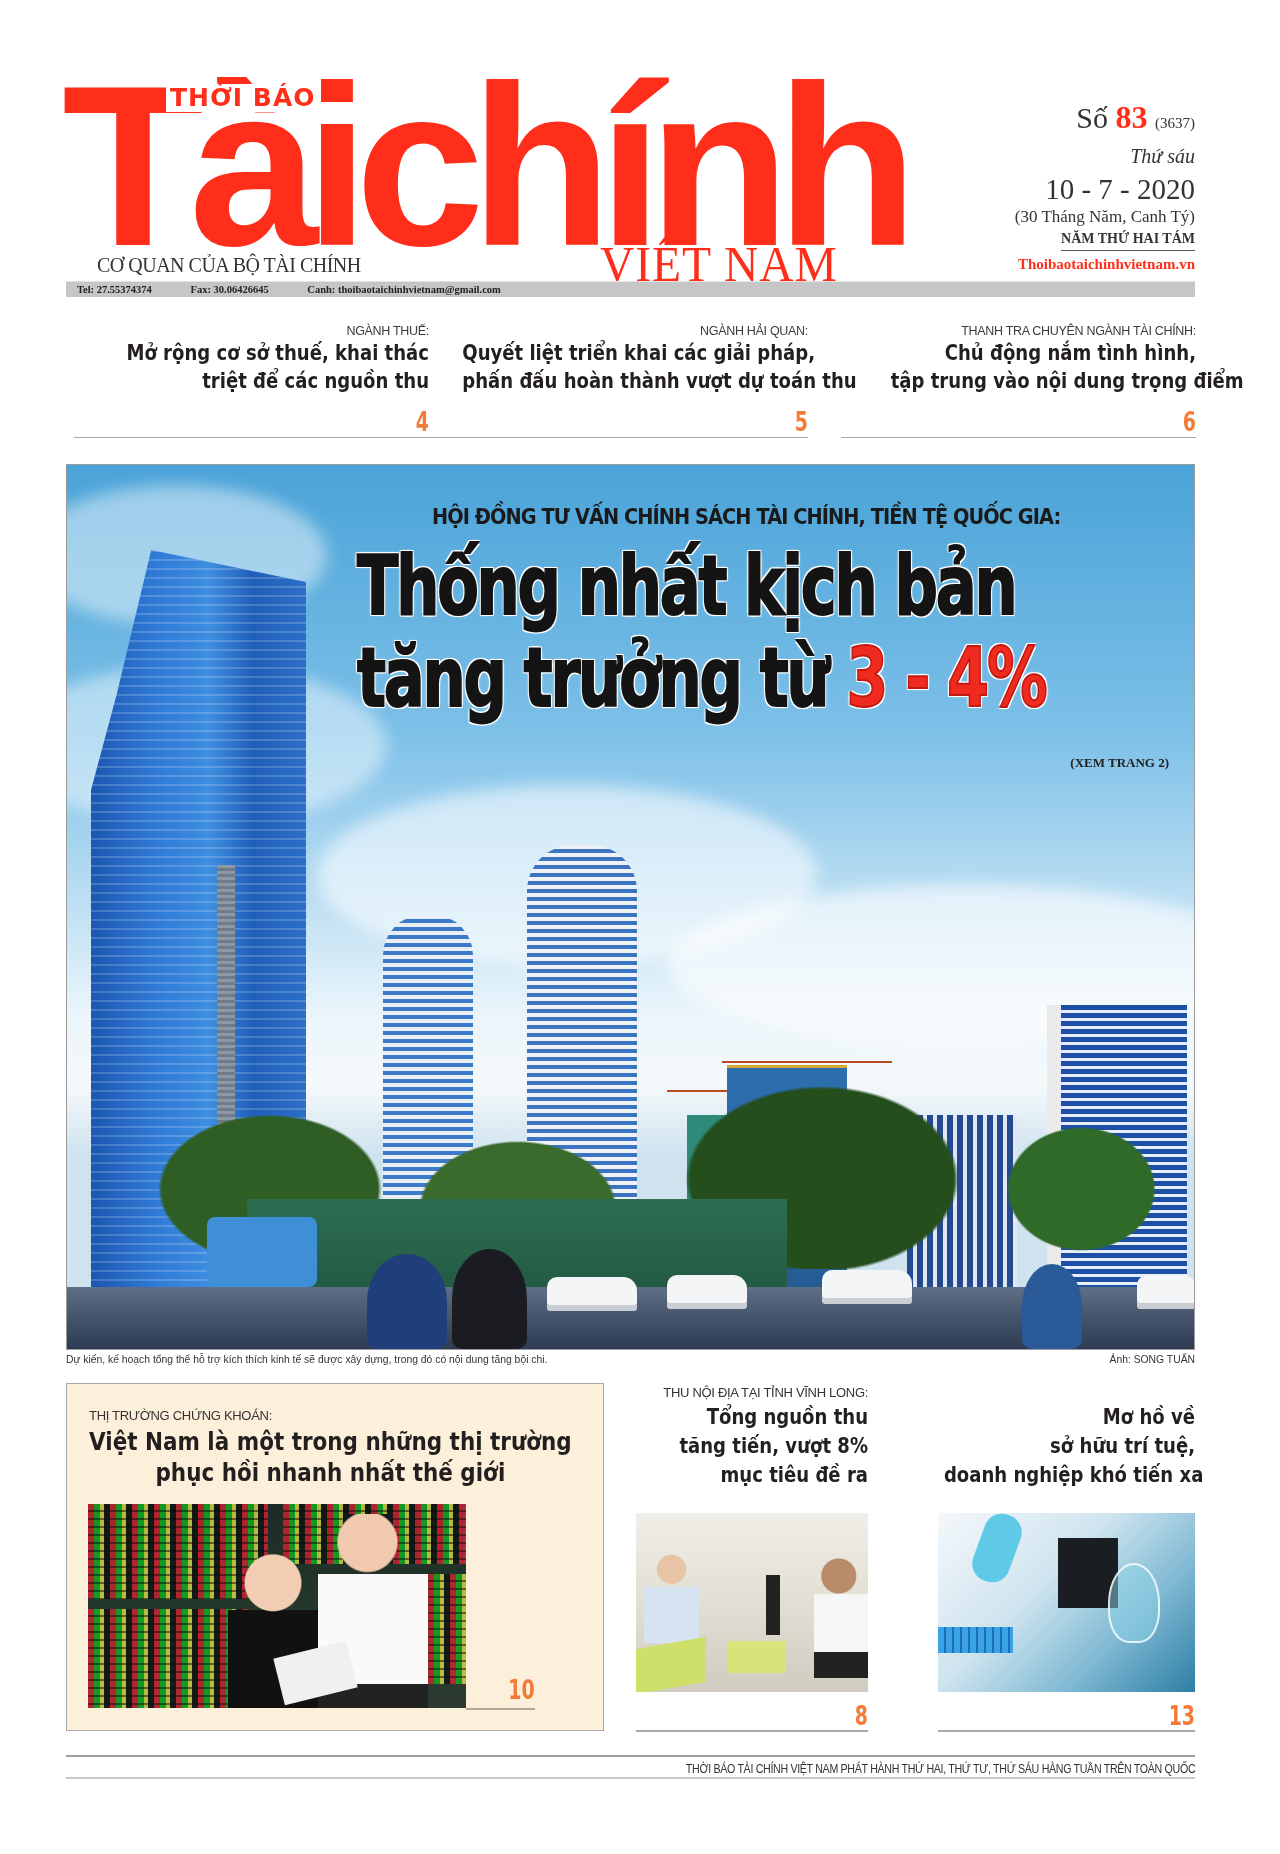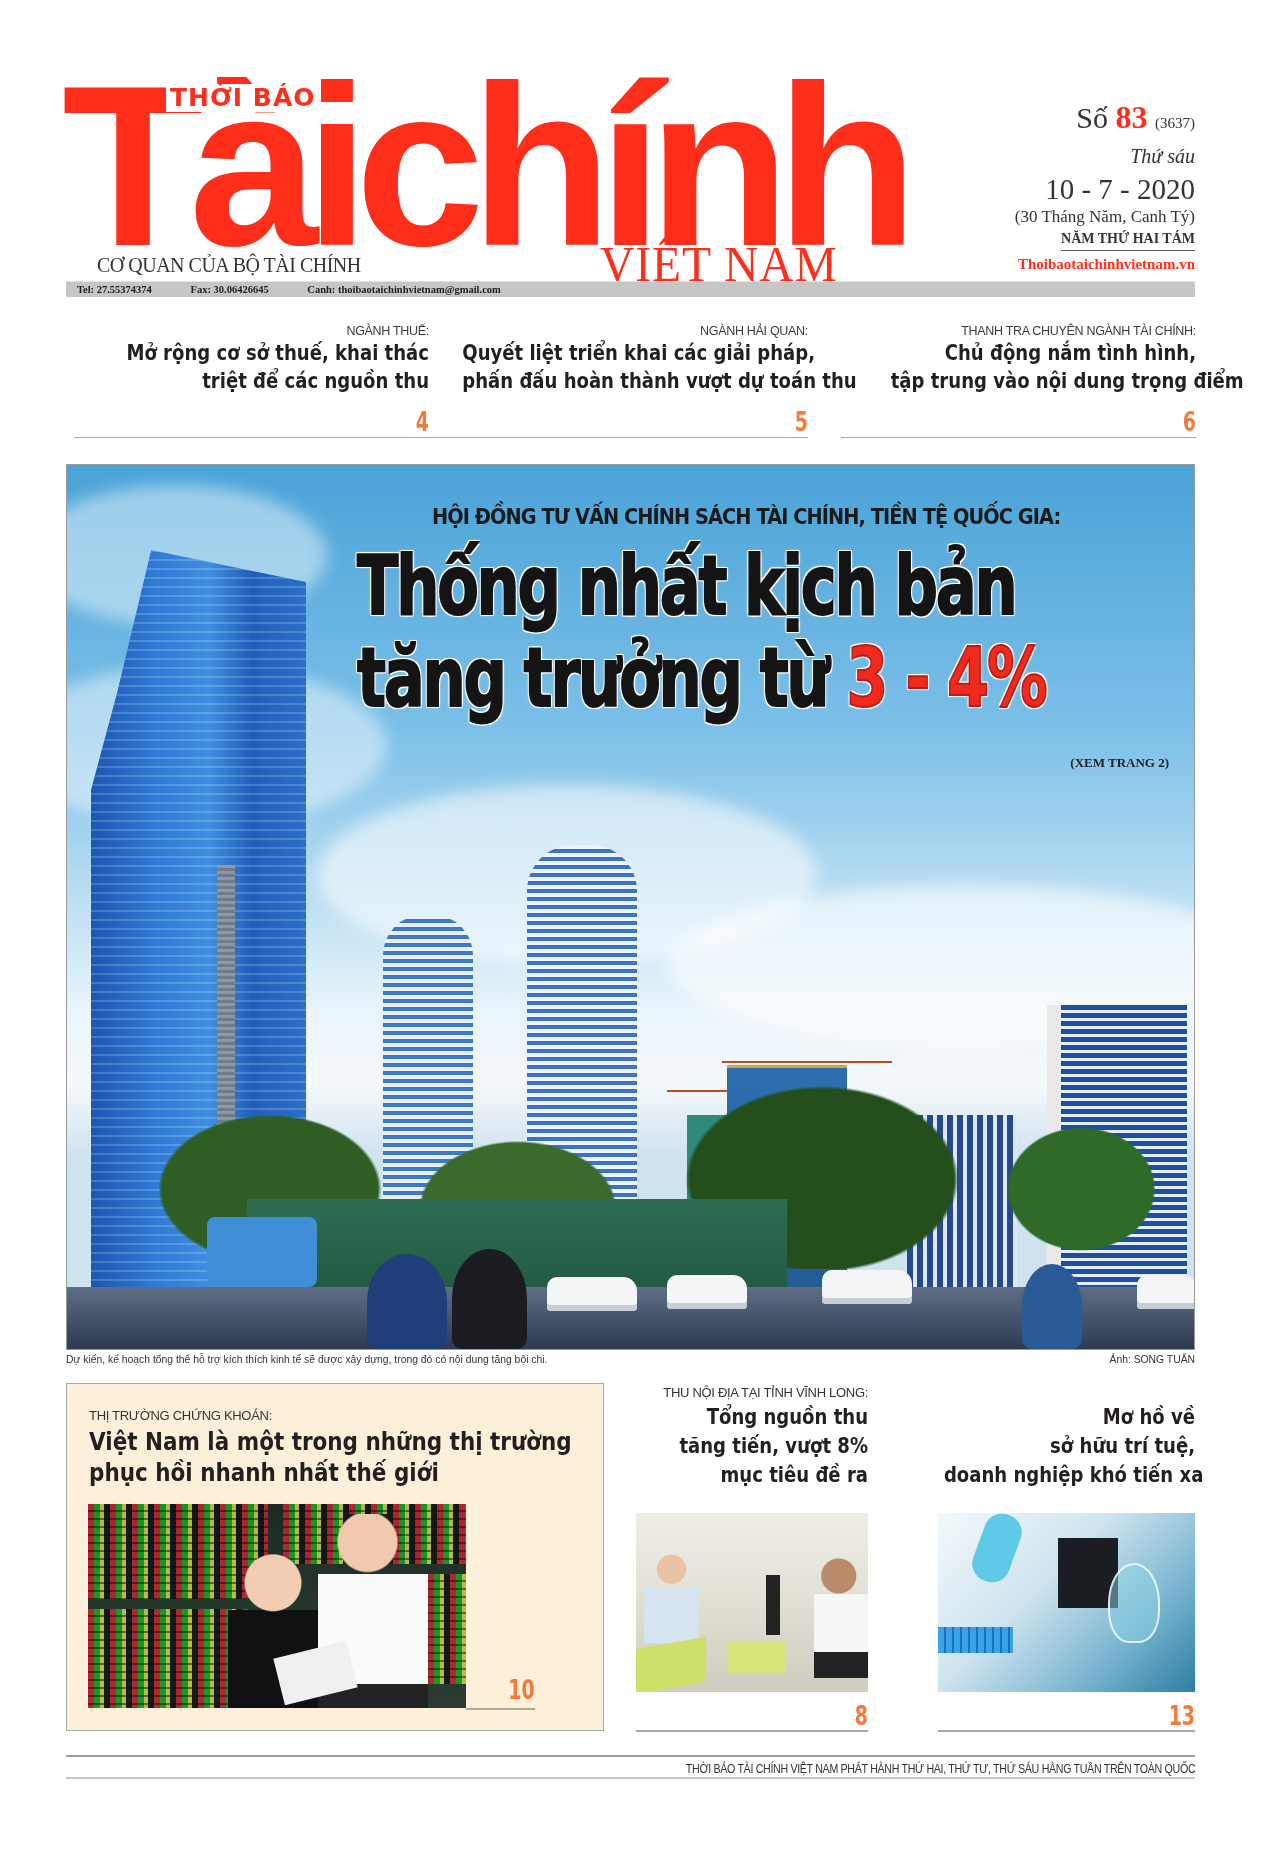--- a/index.html
+++ b/index.html
@@ -110,21 +110,21 @@
     -webkit-text-stroke: 2px #141414;
     text-shadow: 0 0 4px #fff, 0 0 4px #fff, 2px 2px 0 #fff, -2px -2px 0 #fff, 2px -2px 0 #fff, -2px 2px 0 #fff;
   }
   .photo-head .red { color: #ef2a1e; -webkit-text-stroke: 2px #c21a12; }
   .photo-ref { position: absolute; right: 25px; top: 290px; font-family: "Liberation Serif", serif; font-weight: 700; font-size: 13px; color: #222; }
 
   .caption { position: absolute; left: 66px; top: 1353px; font-size: 11.5px; color: #333; transform: scaleX(0.9); transform-origin: left top; white-space: nowrap; }
   .credit { position: absolute; right: 85px; top: 1353px; font-size: 11.5px; color: #333; transform: scaleX(0.9); transform-origin: right top; }
 
   
-  .stock-box { position: absolute; left: 66px; top: 1383px; width: 538px; height: 348px; background: #fdf0db; border: 1.5px solid #a9a9a9; }
+  .stock-box { position: absolute; left: 66px; top: 1383px; width: 538px; height: 348px; background: #fdf0db; border: 1.5px solid #a9a9a9; text-align: center; }
   .stock-box .kicker { position: absolute; left: 22px; top: 24px; font-size: 13px; color: #333; letter-spacing: -0.3px; }
   .stock-box .head { position: absolute; left: 22px; top: 42px; font-family: "DejaVu Sans", sans-serif; font-weight: 700; font-size: 25px; line-height: 31px; color: #231f20; white-space: nowrap; transform: scaleX(0.86); transform-origin: left top; }
   .stock-photo { position: absolute; left: 21px; top: 120px; width: 378px; height: 204px; overflow: hidden;
     background: linear-gradient(180deg, #1d2a24 0%, #253a2c 60%, #2d3a31 100%); }
   .stock-photo .board { position: absolute; background-image:
       repeating-linear-gradient(180deg, rgba(0,0,0,0) 0 6px, rgba(0,0,0,0.5) 6px 8px),
       repeating-linear-gradient(90deg, #d23 0 6px, #1b2 6px 12px, #e9e94a 12px 16px, #111 16px 22px); opacity: 0.75; }
   .stock-photo .woman { position: absolute; left: 140px; top: 50px; width: 90px; height: 160px; background: radial-gradient(circle at 50% 18%, #f2cdb4 0 20%, transparent 21%), linear-gradient(180deg, transparent 0 35%, #111 35%); }
   .stock-photo .man { position: absolute; left: 230px; top: 10px; width: 110px; height: 200px; background: radial-gradient(circle at 45% 14%, #f0c9ae 0 16%, transparent 17%), radial-gradient(circle at 45% 6%, #161616 0 12%, transparent 13%), linear-gradient(180deg, transparent 0 30%, #fafafa 30% 85%, #222 85%); }
   .stock-photo .paper { position: absolute; left: 190px; top: 145px; width: 75px; height: 48px; background: #f0f0f0; transform: rotate(-14deg); }

